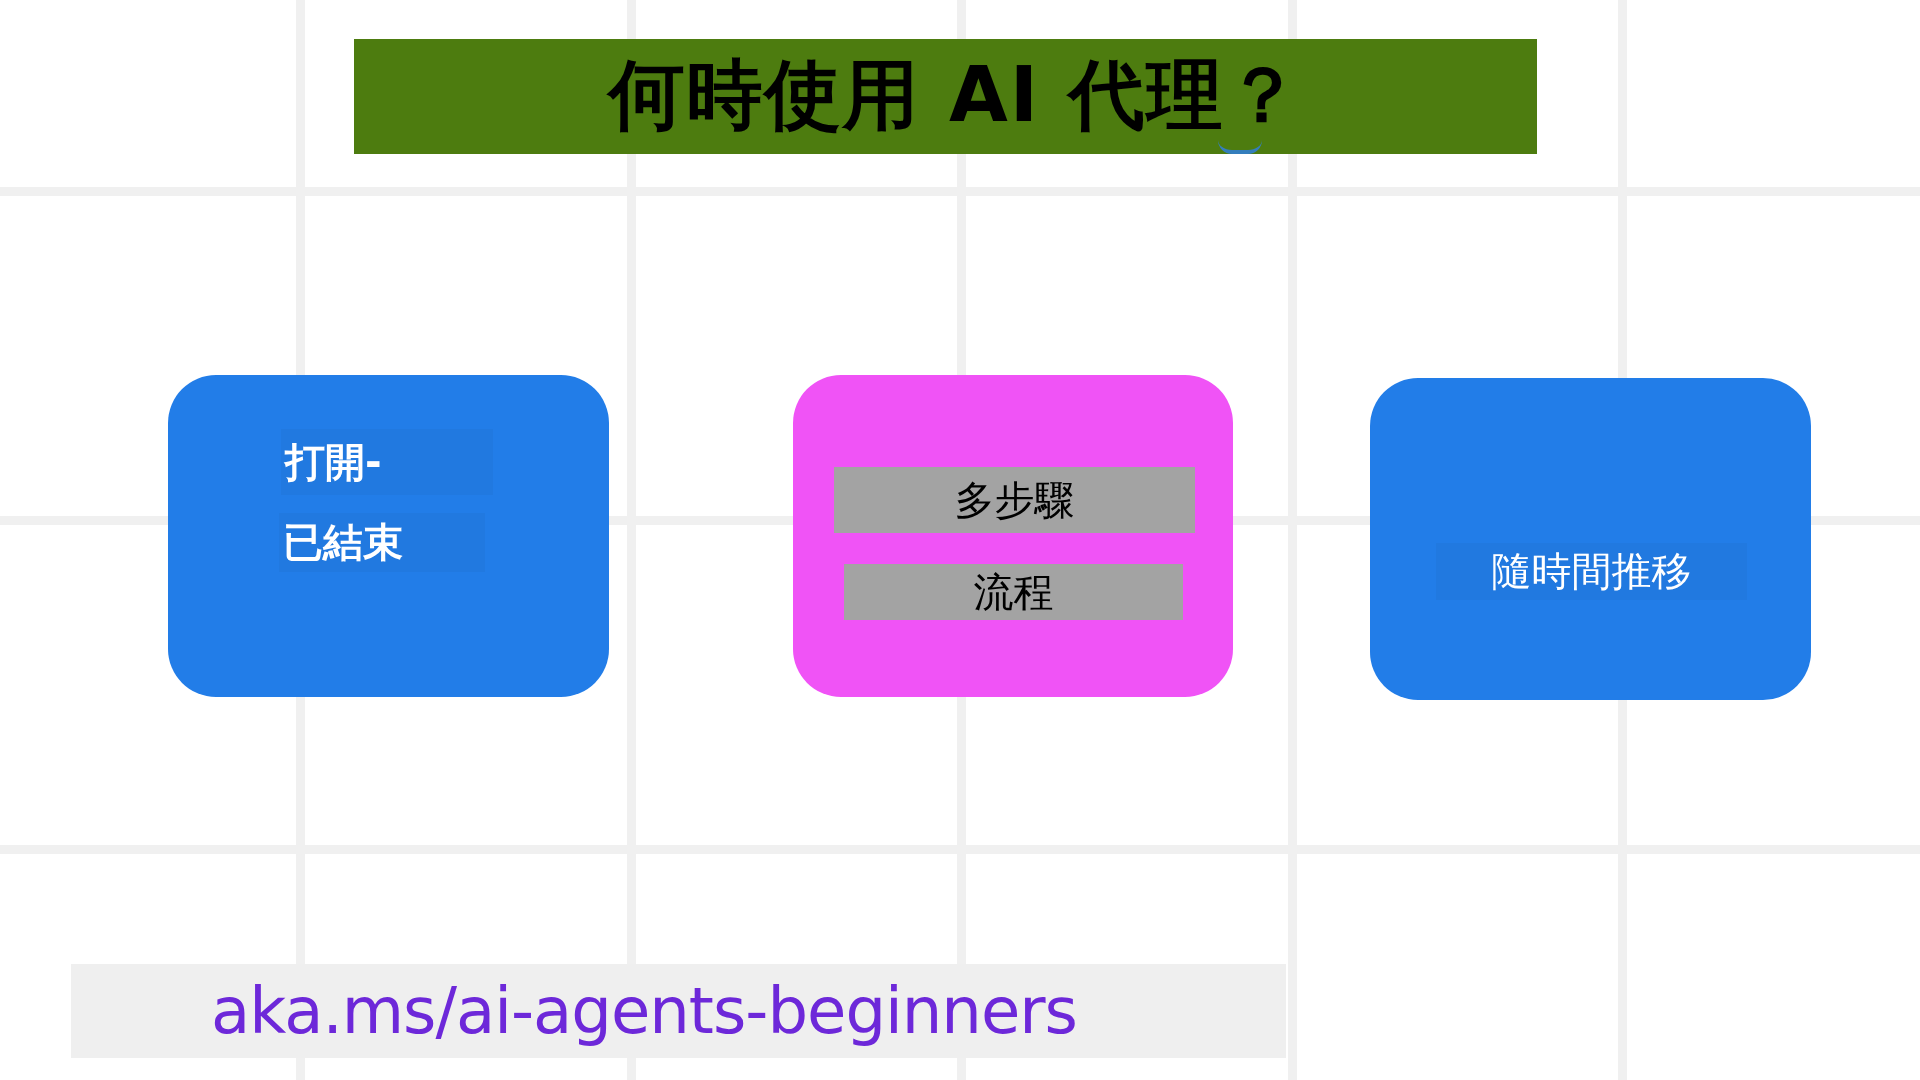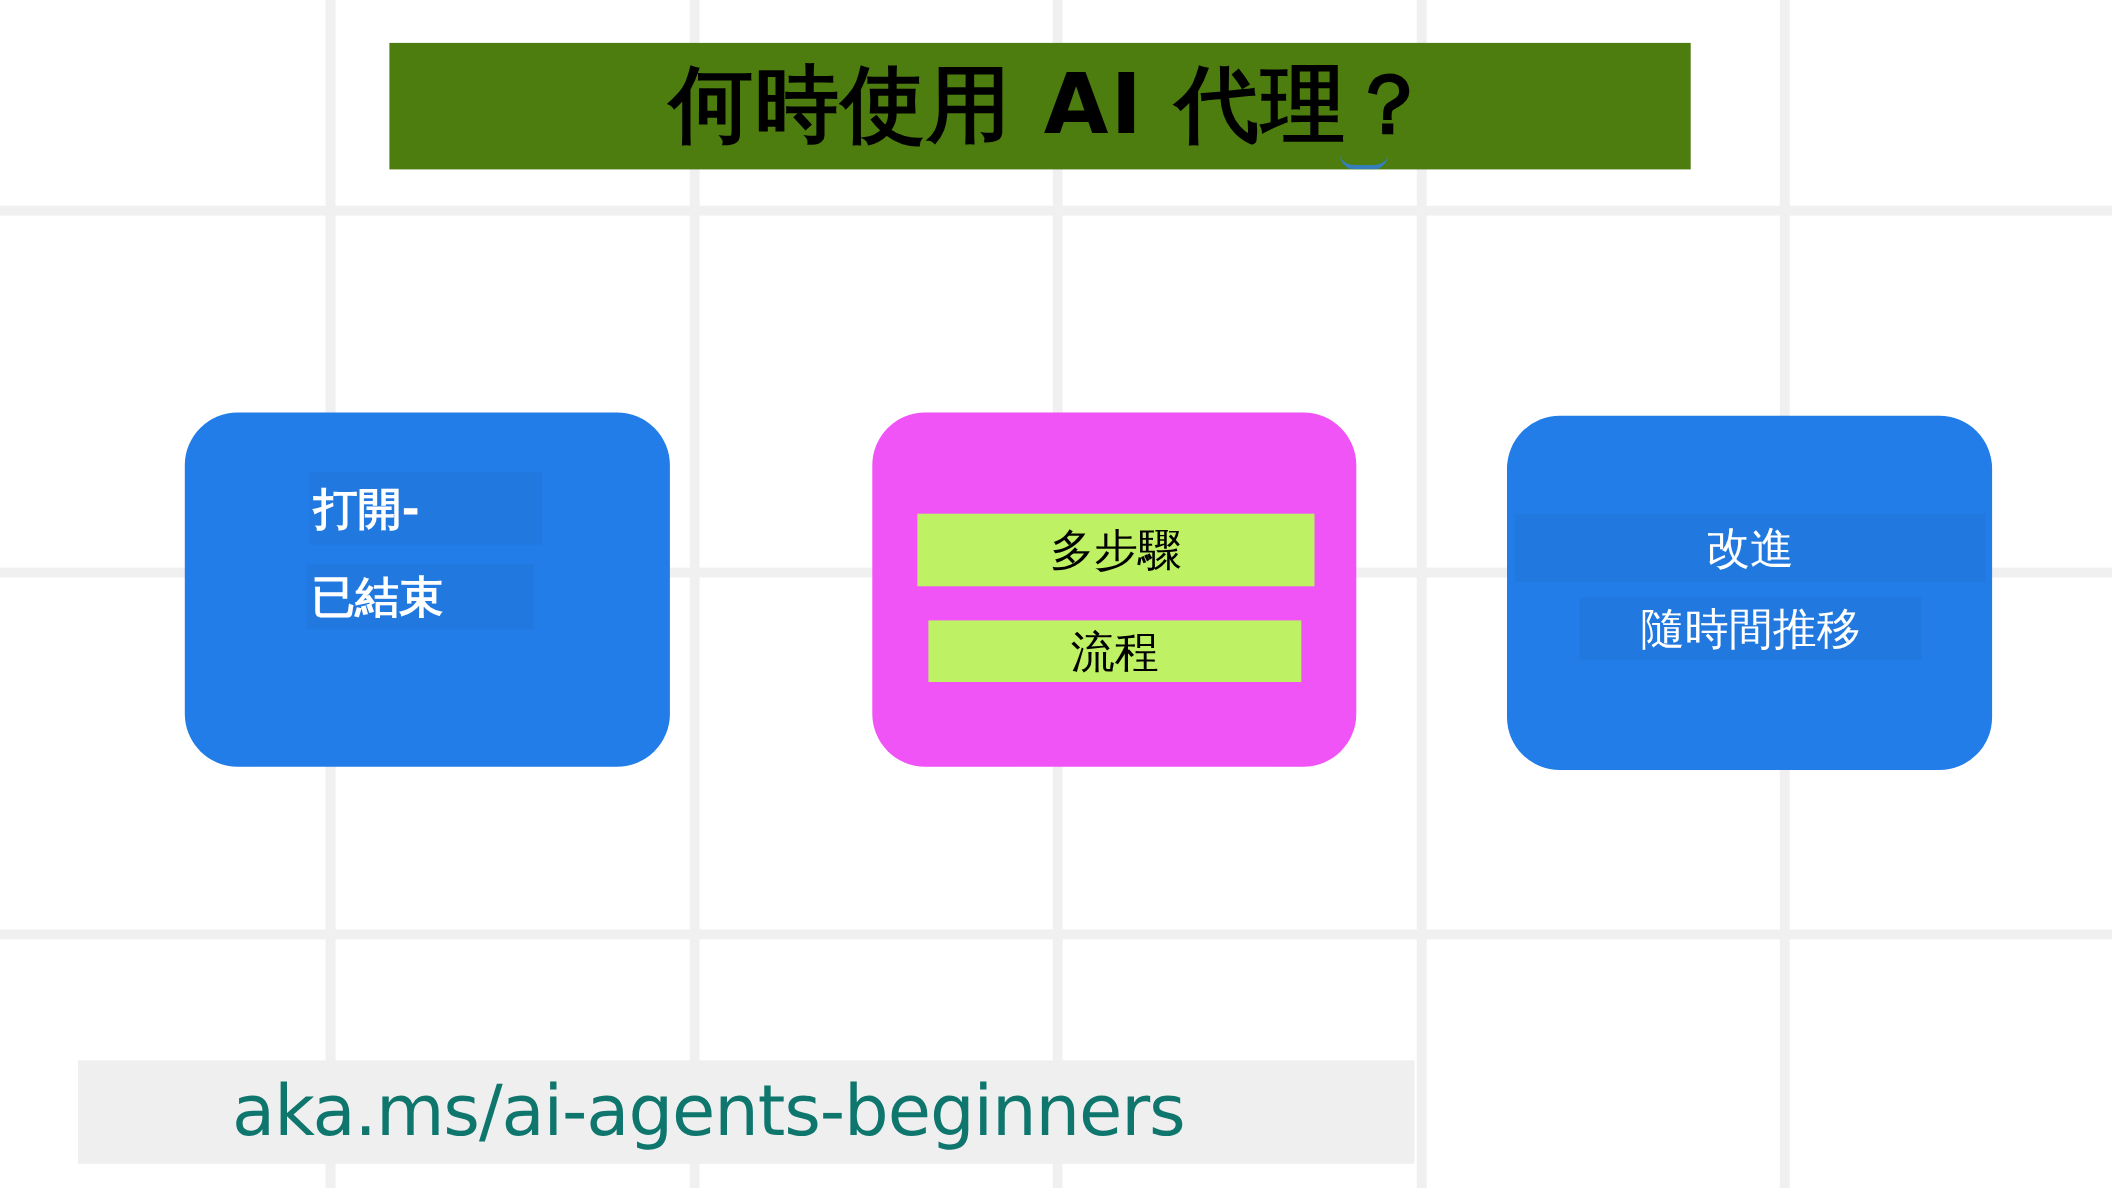--- a/index.html
+++ b/index.html
@@ -10,26 +10,26 @@
   .title-bar { position:absolute; left:354px; top:39px; width:1183px; height:115px; background:#4d7c0f;
     display:flex; align-items:center; justify-content:center; }
   .title-text { font-size:76px; font-weight:bold; color:#000; letter-spacing:2px; padding-left:20px; }
   .title-arc { position:absolute; left:1218px; top:140px; width:44px; height:14px;
     border-bottom:4px solid #2f7fe8; border-radius:0 0 22px 22px; opacity:0.8; }
   .card { position:absolute; border-radius:48px; }
   .card.blue { background:#227de8; }
   .card.pink { background:#f053f6; }
   .lbl { position:absolute; display:flex; align-items:center; font-size:40px; }
   .card.blue .lbl { background:#2179e0; color:#ffffff; }
-  .card.pink .lbl { background:#bef264; color:#000000; }
+  .card.pink .lbl { background:#a3a3a3; color:#000000; }
   .lbl.center { justify-content:center; }
   .lbl.left { justify-content:flex-start; padding-left:4px;font-weight:bold; }
   .footer-bar { position:absolute; left:71px; top:964px; width:1215px; height:94px; background:#efefef;
     display:flex; align-items:center; }
-  .footer-text { font-family:"DejaVu Sans", sans-serif; font-size:64px; color:#0f766e; margin-left:140px; letter-spacing:-1px; }
+  .footer-text { font-family:"DejaVu Sans", sans-serif; font-size:64px; color:#6d28d9; margin-left:140px; letter-spacing:-1px; }
 </style>
 </head>
 <body>
 
 <div class="grid-v" style="left:296px"></div>
 <div class="grid-v" style="left:627px"></div>
 <div class="grid-v" style="left:957px"></div>
 <div class="grid-v" style="left:1288px"></div>
 <div class="grid-v" style="left:1618px"></div>
 <div class="grid-h" style="top:187px"></div>
@@ -45,19 +45,18 @@
   <div class="lbl left" style="left:113px; top:54px; width:212px; height:66px;">打開-</div>
   <div class="lbl left" style="left:111px; top:138px; width:206px; height:59px;">已結束</div>
 </div>
 
 <div class="card pink" style="left:793px; top:375px; width:440px; height:322px;">
   <div class="lbl center" style="left:41px; top:92px; width:361px; height:66px;">多步驟</div>
   <div class="lbl center" style="left:51px; top:189px; width:339px; height:56px;">流程</div>
 </div>
 
 <div class="card blue" style="left:1370px; top:378px; width:441px; height:322px;">
-  <div class="lbl center" style="left:7px; top:89px; width:428px; height:62px;">改進</div>
   <div class="lbl center" style="left:66px; top:165px; width:311px; height:57px;text-align:right;">隨時間推移</div>
 </div>
 
 <div class="footer-bar">
   <span class="footer-text">aka.ms/ai-agents-beginners</span>
 </div>
 
 </body></html>

